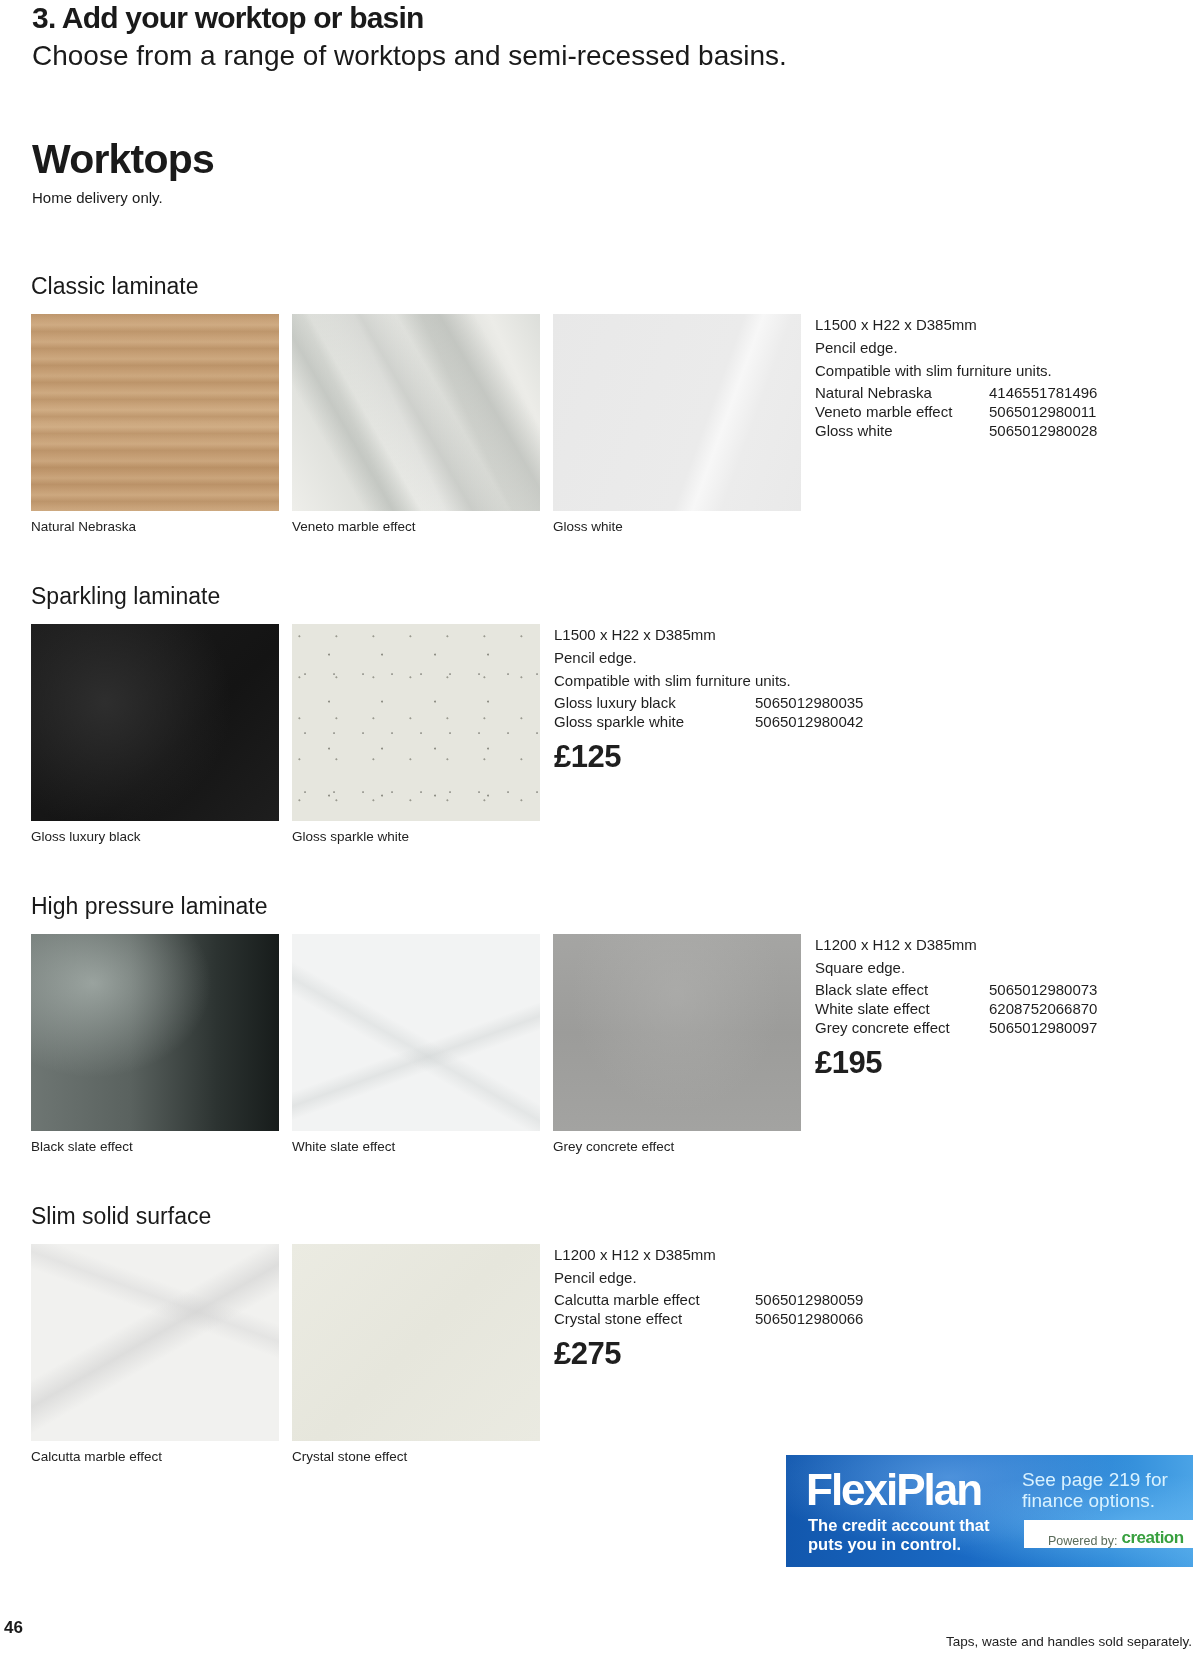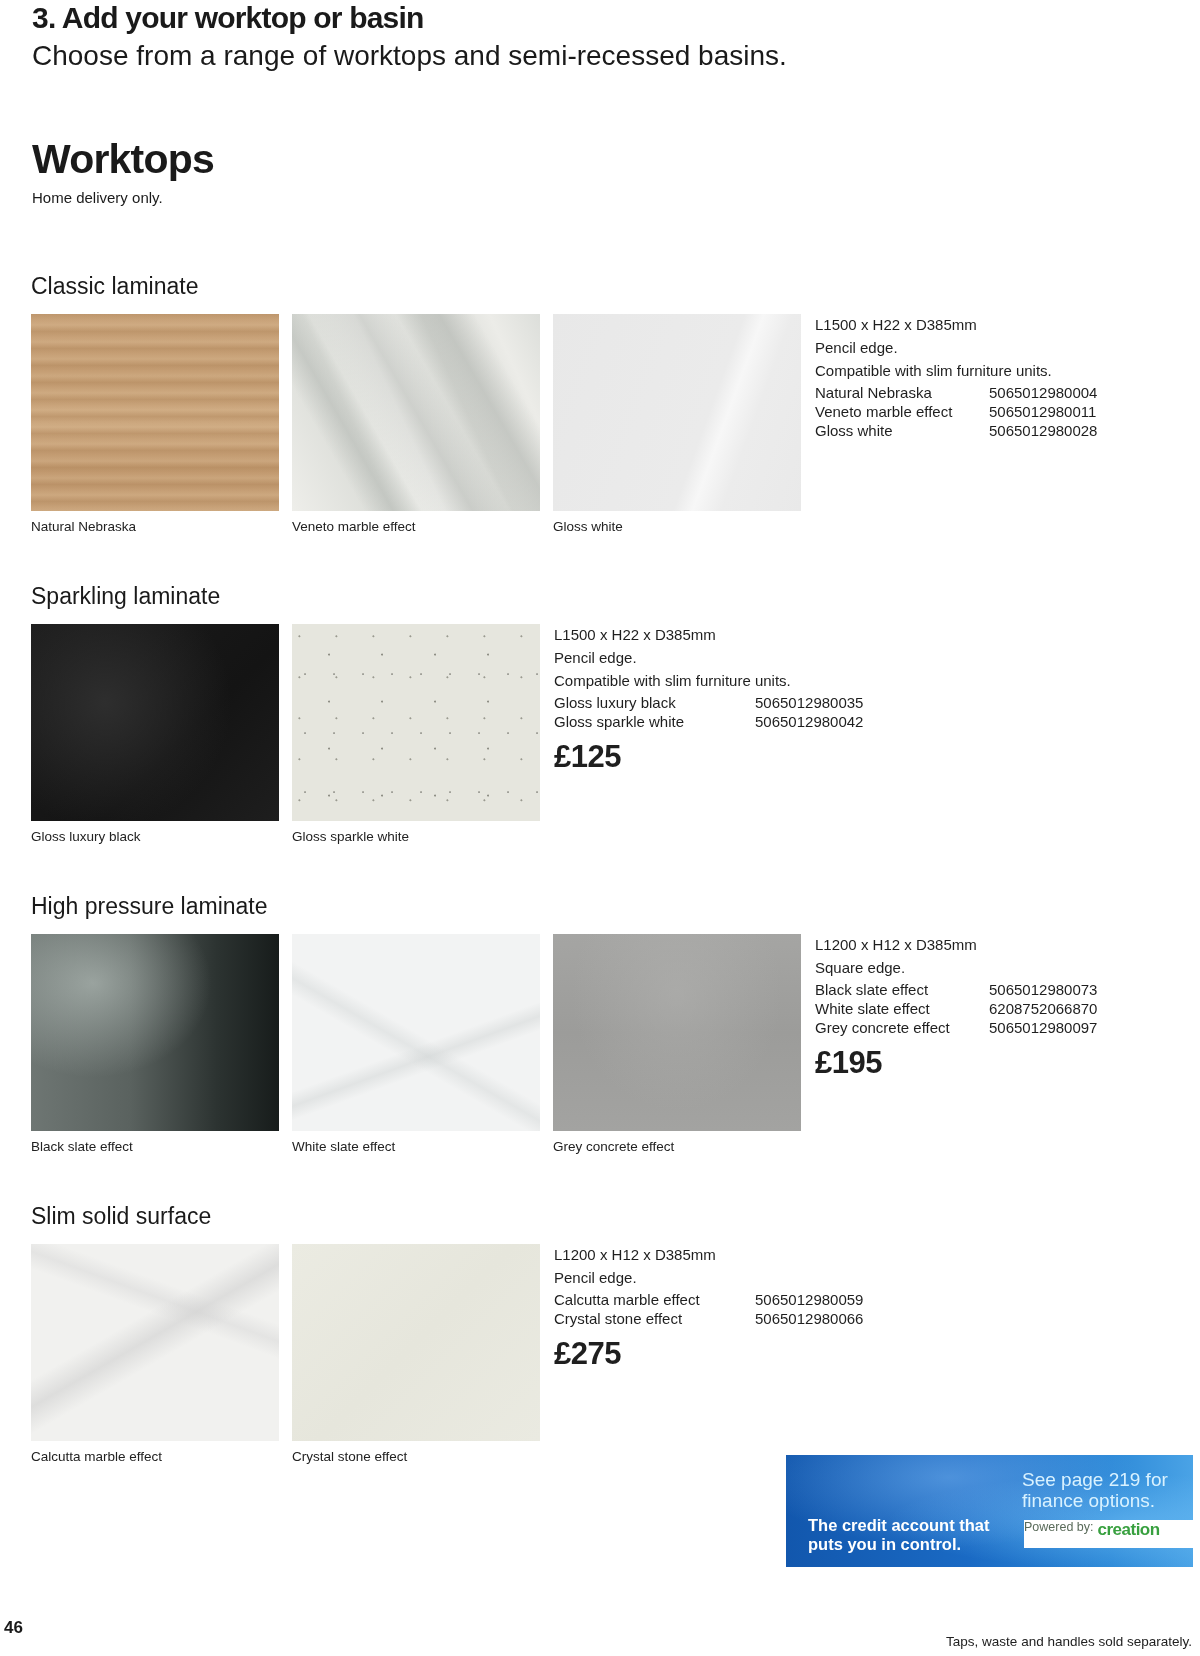--- a/index.html
+++ b/index.html
@@ -60,21 +60,21 @@
 
     
     .flexiplan { position: absolute; left: 786px; top: 1455px; width: 407px; height: 112px;
       background:
         radial-gradient(ellipse at 40% 20%, rgba(120,180,240,0.55), transparent 55%),
         radial-gradient(ellipse at 85% 60%, rgba(110,190,245,0.6), transparent 50%),
         linear-gradient(90deg, #1257ad 0%, #1a6ac4 45%, #2e8ad8 80%, #4aa3e6 100%); color: #fff; overflow: hidden; }
     .flexiplan .brand { position: absolute; left: 20px; top: 10px; font-size: 44px; font-weight: 700; letter-spacing: -2px; line-height: 50px; color: #ffffff; }
     .flexiplan .tagline { position: absolute; left: 22px; top: 61px; font-size: 16.5px; font-weight: 700; line-height: 19px; color: #ffffff; }
     .flexiplan .finance { position: absolute; left: 236px; top: 14px; font-size: 19px; line-height: 21px; color: #d9f2ff; }
-    .flexiplan .powered-box { position: absolute; left: 238px; top: 65px; width: 169px; height: 28px; background: #ffffff; display: flex; align-items: flex-start; padding-left: 0; }
+    .flexiplan .powered-box { position: absolute; left: 238px; top: 65px; width: 169px; height: 28px; background: #ffffff; display: flex; align-items: flex-end; padding-left: 24px; }
     .flexiplan .powered-label { font-size: 12.5px; color: #5a6b5a; }
     .flexiplan .creation { font-size: 17px; font-weight: 700; color: #38a03f; margin-left: 4px; letter-spacing: -0.5px; }
 
     .page-number { position: absolute; left: 4px; top: 1618px; font-size: 17px; font-weight: 700; }
     .footnote { position: absolute; right: 8px; top: 1634px; font-size: 13.5px; color: #222; }
   </style>
 </head>
 <body>
 
 <div class="page-title">3. Add your worktop or basin</div>
@@ -95,21 +95,21 @@
   <div class="swatch tex-gloss-white" style="left:553px; top:43px;"></div>
   <div class="swatch-label" style="left:553px; top:247px;">Gloss white</div>
 
   <div class="spec" style="left:815px; top:42px;">
     <div class="line">L1500 x H22 x D385mm</div>
     <div class="line">Pencil edge.</div>
     <div class="line">Compatible with slim furniture units.</div>
     <div class="codes">
       <div class="code-row">
           <span class="code-name" style="width:174px;">Natural Nebraska</span>
-          <span>5065012980004</span>
+          <span>4146551781496</span>
         </div>
       <div class="code-row">
           <span class="code-name" style="width:174px;">Veneto marble effect</span>
           <span>5065012980011</span>
         </div>
       <div class="code-row">
           <span class="code-name" style="width:174px;">Gloss white</span>
           <span>5065012980028</span>
         </div>
     </div>
@@ -196,20 +196,21 @@
       <div class="code-row">
           <span class="code-name" style="width:201px;">Crystal stone effect</span>
           <span>5065012980066</span>
         </div>
     </div>
     <div class="price">£275</div>
   </div>
 </div>
 
 <div class="flexiplan">
+  <div class="brand">FlexiPlan</div>
   <div class="tagline">
     <div>The credit account that</div>
     <div>puts you in control.</div>
   </div>
   <div class="finance">
     <div>See page 219 for</div>
     <div>finance options.</div>
   </div>
   <div class="powered-box">
     <span class="powered-label">Powered by:</span>

